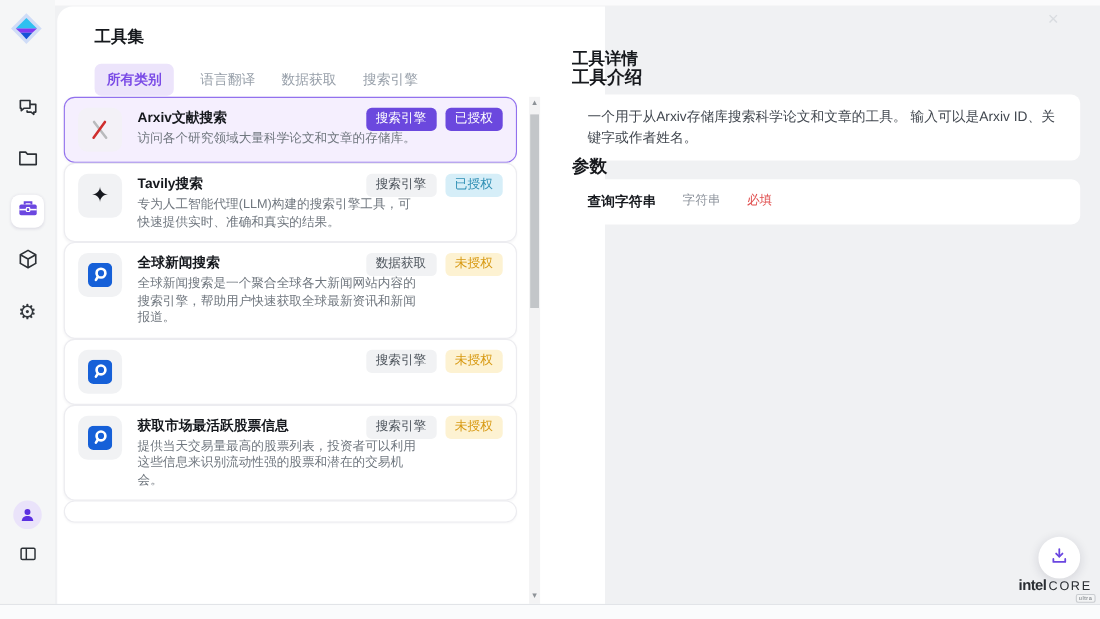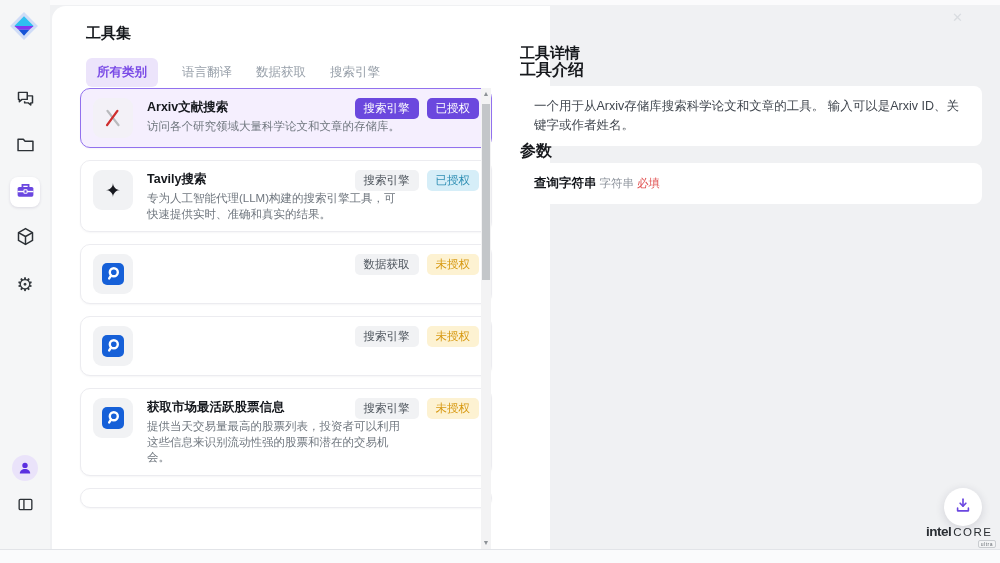--- a/index.html
+++ b/index.html
@@ -20,21 +20,21 @@
   .rail-bottom { position:absolute; bottom:28px; left:0; width:50px; display:flex; flex-direction:column; align-items:center; gap:10px; }
   .avatar { width:26px; height:26px; border-radius:50%; background:#eae3fa; display:flex; align-items:center; justify-content:center; }
 
   
   .panel { position:absolute; left:52px; top:6px; width:498px; height:543px; background:#ffffff; border-radius:14px 0 0 0; overflow:hidden; }
   .panel-title { position:absolute; left:34px; top:18px; font-size:15px; font-weight:bold; color:#16191d; }
   .tabs { position:absolute; left:34px; top:52px; display:flex; align-items:center; gap:24px; }
   .tab { font-size:12.5px; color:#98a0aa; padding:6px 0; cursor:pointer; white-space:nowrap; }
   .tab.active { background:#ece4fb; color:#7a4be6; padding:6px 11px; border-radius:6px; font-weight:bold; }
 
-  .cards { position:absolute; left:28px; top:82px; width:412px; display:flex; flex-direction:column; gap:12px; }
+  .cards { position:absolute; left:6px; top:82px; width:412px; display:flex; flex-direction:column; gap:0; }
   .card { position:relative; background:#fff; border:1px solid #ececf0; border-radius:10px; padding:9px 12px; display:flex; gap:14px; cursor:pointer; box-shadow:0 1px 2px rgba(20,20,40,.04); }
   .card.selected { border:1.5px solid #9271ee; background:#f5effe; }
   .tool-icon { width:40px; height:40px; border-radius:9px; background:#f1f2f4; display:flex; align-items:center; justify-content:center; flex-shrink:0; }
   .card.selected .tool-icon { background:#f3f1f7; }
   .tool-text { width:255px; padding-top:1px; }
   .tool-name { font-size:12.5px; font-weight:bold; color:#15181d; margin-bottom:3px; line-height:17px; }
   .tool-desc { font-size:11.5px; color:#70777f; line-height:15.5px; }
   .badges { position:absolute; right:12px; top:9px; display:flex; gap:8px; }
   .badge { font-size:11.5px; padding:3px 9px; border-radius:5px; white-space:nowrap; line-height:15px; }
   .badge.cat { background:#f1f2f4; color:#4e555d; }
@@ -52,21 +52,21 @@
   .sb-thumb { position:absolute; left:1px; top:16px; width:8px; height:176px; background:#c3c6c9; cursor:pointer; }
 
   
   .detail-title { position:absolute; left:520px; top:18px; font-size:15px; font-weight:bold; color:#16191d;margin-top:26px; }
   .sec-heading { position:absolute; left:520px; font-size:16px; font-weight:bold; color:#17191d; }
   .h-intro { top:60px; }
   .h-params { top:141px; }
   .white-box { position:absolute; left:520px; width:462px; background:#ffffff; border-radius:8px; padding:11px 14px; font-size:12.5px; color:#41474f; line-height:1.5; }
   .box-intro { top:86px; }
   .box-params { top:163px; }
-  .param-line { display:flex; align-items:center; gap:3px; }
+  .param-line { display:flex; align-items:flex-start; gap:24px; }
   .param-name { font-size:12.5px; font-weight:bold; color:#15181d; }
   .param-type { font-size:11.5px; color:#8d939c; }
   .param-required { font-size:11.5px; color:#e04f4f; }
   .param-desc { margin-top:8px; font-size:12.5px; color:#41474f; }
 
   
   .fab { position:absolute; left:944px; top:488px; width:38px; height:38px; border-radius:50%; background:#fff; box-shadow:0 2px 10px rgba(30,30,60,.14); display:flex; align-items:center; justify-content:center; cursor:pointer; }
   .brand { position:absolute; left:926px; top:524px; width:70px; color:#2a2e33; }
   .brand-row { display:flex; align-items:baseline; gap:2px; }
   .brand-intel { font-size:13.5px; font-weight:bold; letter-spacing:-0.5px; }
@@ -187,20 +187,24 @@
     </div>
 
     <div class="card">
       <div class="tool-icon">
             <svg width="22" height="22" viewBox="0 0 22 22">
               <rect width="22" height="22" rx="5" fill="#1660d8"></rect>
               <circle cx="11.8" cy="9.3" r="4" fill="none" stroke="#fff" stroke-width="2.4"></circle>
               <path d="M9 12.6 L7.2 15.4" stroke="#fff" stroke-width="2.4" stroke-linecap="round"></path>
             </svg>
           </div>
+      <div class="tool-text">
+        <div class="tool-name">全球新闻搜索</div>
+        <div class="tool-desc">全球新闻搜索是一个聚合全球各大新闻网站内容的搜索引擎，帮助用户快速获取全球最新资讯和新闻报道。</div>
+      </div>
       <div class="badges">
         <span class="badge cat">数据获取</span>
         <span class="badge no">未授权</span>
       </div>
     </div>
 
     <div class="card">
       <div class="tool-icon">
             <svg width="22" height="22" viewBox="0 0 22 22">
               <rect width="22" height="22" rx="5" fill="#1660d8"></rect>

